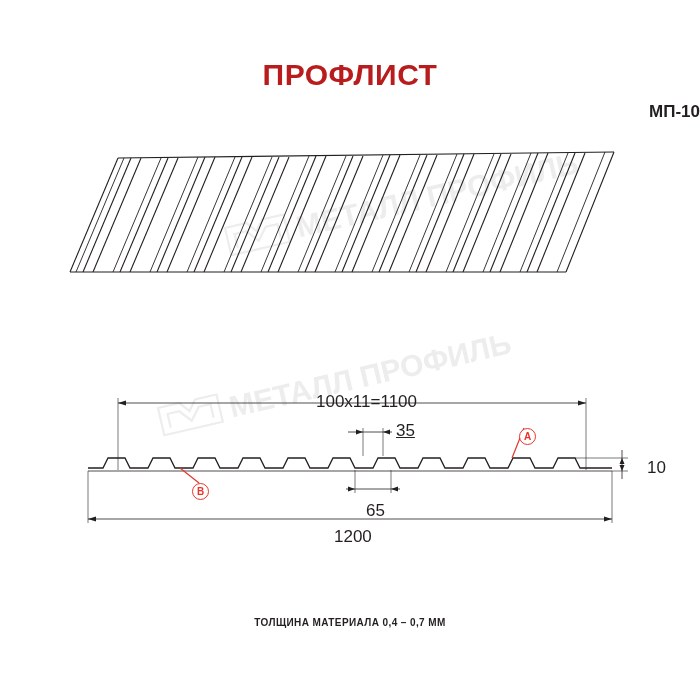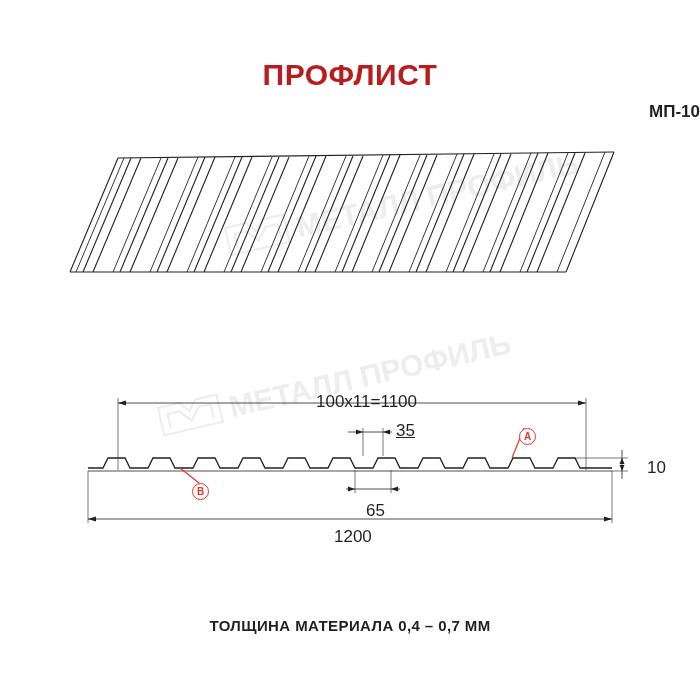--- a/index.html
+++ b/index.html
@@ -40,21 +40,21 @@
     font-size: 17px;
     font-weight: bold;
     color: #231f20;
   }
   .footer {
     position: absolute;
     top: 617px;
     left: 0;
     width: 700px;
     text-align: center;
-    font-size: 15px;
+    font-size: 10px;
     font-weight: bold;
     letter-spacing: 0.4px;
     color: #231f20;
   }
   svg.art {
     position: absolute;
     top: 0;
     left: 0;
     width: 700px;
     height: 700px;

